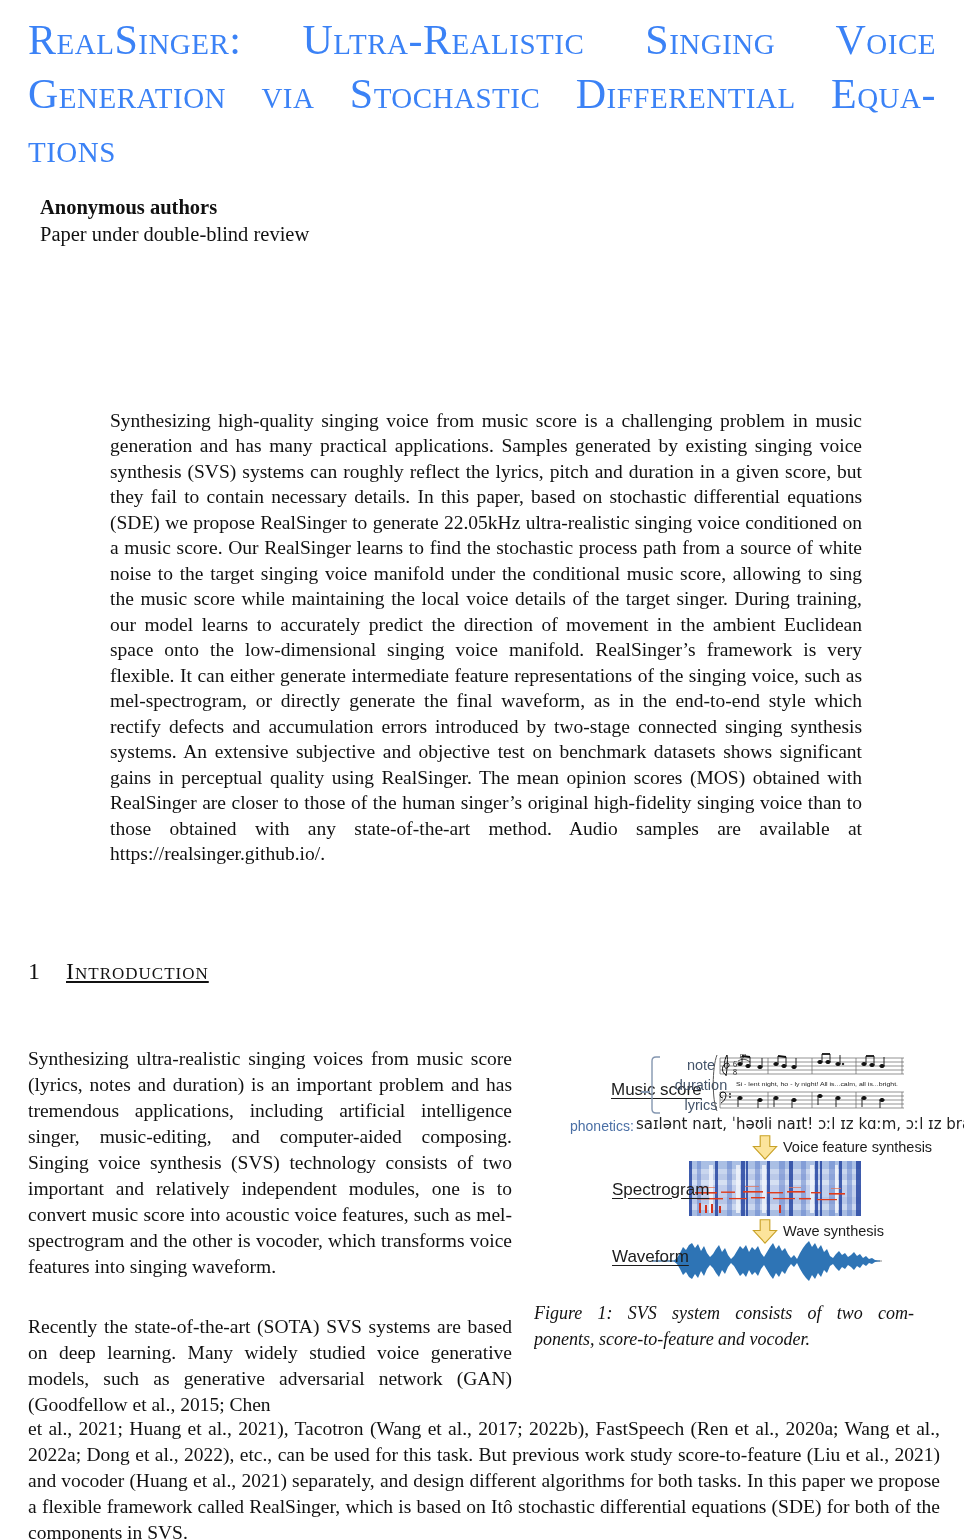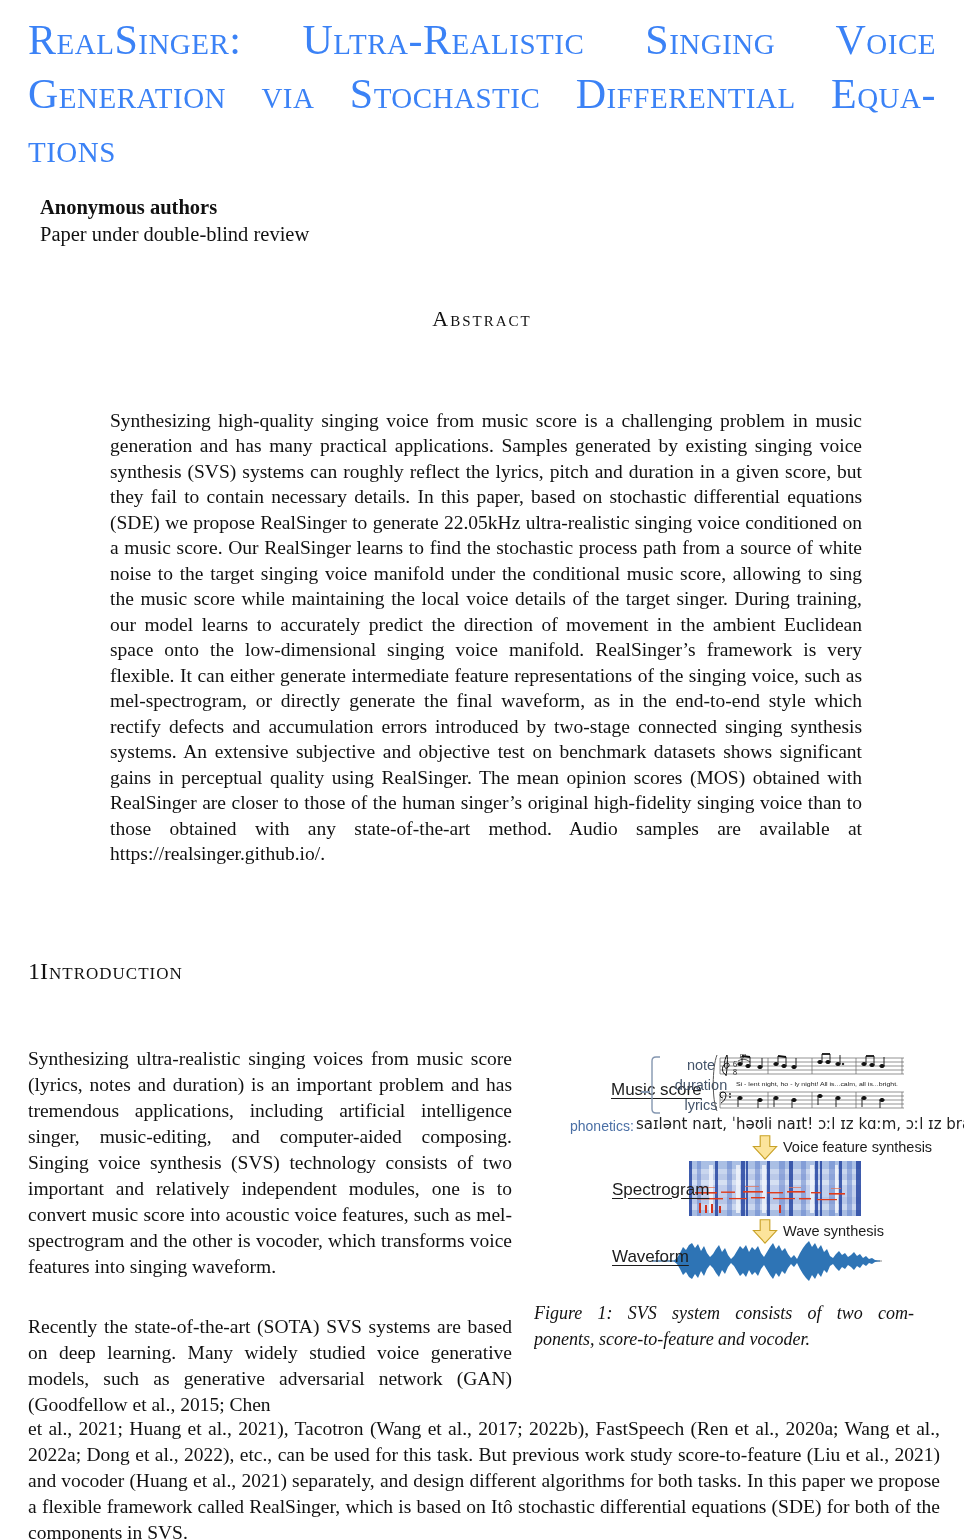--- a/index.html
+++ b/index.html
@@ -18,21 +18,21 @@
   .authors{left:40px;top:194px;font-size:20.5px;line-height:27px;}
   .authors .bold{font-weight:bold;}
 
   
   .abstract-heading{left:0;top:306px;width:964px;text-align:center;font-size:22px;letter-spacing:2px;}
   .abstract-body{left:110px;top:388px;width:752px;font-size:19.5px;line-height:25.5px;
                  text-align:justify;hyphens:auto;}
 
   
   .sec-heading{left:28px;top:958px;font-size:24px;}
-  .sec-heading .sec-title{letter-spacing:1px;}
+  .sec-heading .sec-title{margin-left:26px;letter-spacing:1px;text-decoration:underline;}
 
   .bodytext{font-size:19.5px;line-height:26px;text-align:justify;hyphens:auto;}
   .p1{left:28px;top:1026px;width:484px;}
   .p2a{left:28px;top:1294px;width:484px;height:106px;overflow:hidden;}
   .p2b{left:28px;top:1396px;width:912px;}
 
   
   .figure{left:534px;top:1040px;width:430px;height:252px;font-family:"Liberation Sans",sans-serif;}
   .fig-label{font-size:17px;color:#1c1c1c;text-decoration:underline;text-underline-offset:3px;margin-left:39px;}
   .score-items{left:126px;top:15px;width:82px;text-align:center;font-size:14.5px;line-height:20px;}
@@ -53,21 +53,20 @@
     <div class="title-line fj">RealSinger: Ultra-Realistic Singing Voice</div>
     <div class="title-line fj">Generation via Stochastic Differential Equa-</div>
     <div class="title-line">tions</div>
   </div>
 
   <div class="abs authors">
     <div class="bold">Anonymous authors</div>
     <div>Paper under double-blind review</div>
   </div>
 
-  <div class="abs abstract-heading sc">Abstract</div>
   <p class="abs abstract-body"><span>Synthesizing high-quality singing voice from music score is a challenging prob­lem in music generation and has many practical applications. Samples generated by existing singing voice synthesis (SVS) systems can roughly reflect the lyrics, pitch and duration in a given score, but they fail to contain necessary details. In this paper, based on stochastic differential equations (SDE) we propose RealSinger to generate 22.05kHz ultra-realistic singing voice conditioned on a music score. Our RealSinger learns to find the stochastic process path from a source of white noise to the target singing voice manifold under the conditional music score, al­lowing to sing the music score while maintaining the local voice details of the target singer. During training, our model learns to accurately predict the direction of movement in the ambient Euclidean space onto the low-dimensional singing voice manifold. RealSinger’s framework is very flexible. It can either generate in­termediate feature representations of the singing voice, such as mel-spectrogram, or directly generate the final waveform, as in the end-to-end style which rectify defects and accumulation errors introduced by two-stage connected singing syn­thesis systems. An extensive subjective and objective test on benchmark datasets shows significant gains in perceptual quality using RealSinger. The mean opinion scores (MOS) obtained with RealSinger are closer to those of the human singer’s original high-fidelity singing voice than to those obtained with any state-of-the-art method. Audio samples are available at </span><span>https://realsinger.github.io/</span><span>.</span></p>
 
   <div class="abs sec-heading">
     <span>1</span><span class="sec-title sc">Introduction</span>
   </div>
 
   <p class="abs bodytext p1">Synthesizing ultra-realistic singing voices from mu­sic score (lyrics, notes and duration) is an important problem and has tremendous applications, includ­ing artificial intelligence singer, music-editing, and computer-aided composing. Singing voice synthesis (SVS) technology consists of two important and rel­atively independent modules, one is to convert mu­sic score into acoustic voice features, such as mel-spectrogram and the other is vocoder, which trans­forms voice features into singing waveform.</p>
   <p class="abs bodytext p2a">Recently the state-of-the-art (SOTA) SVS systems are based on deep learning. Many widely studied voice generative models, such as generative adver­sarial network (GAN) (Goodfellow et al., 2015; Chen</p>
   <p class="abs bodytext p2b">et al., 2021; Huang et al., 2021), Tacotron (Wang et al., 2017; 2022b), FastSpeech (Ren et al., 2020a; Wang et al., 2022a; Dong et al., 2022), etc., can be used for this task. But previous work study score-to-feature (Liu et al., 2021) and vocoder (Huang et al., 2021) separately, and design different algorithms for both tasks. In this paper we propose a flexible framework called RealSinger, which is based on Itô stochastic differential equations (SDE) for both of the components in SVS.</p>
 

